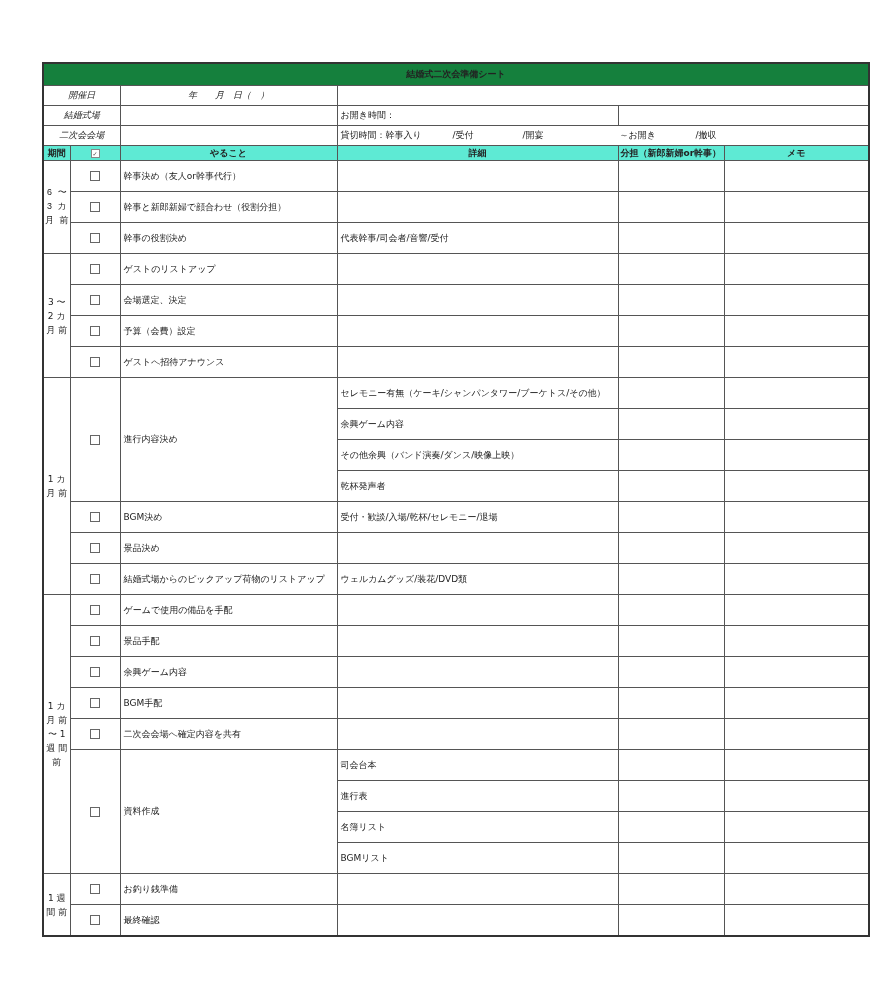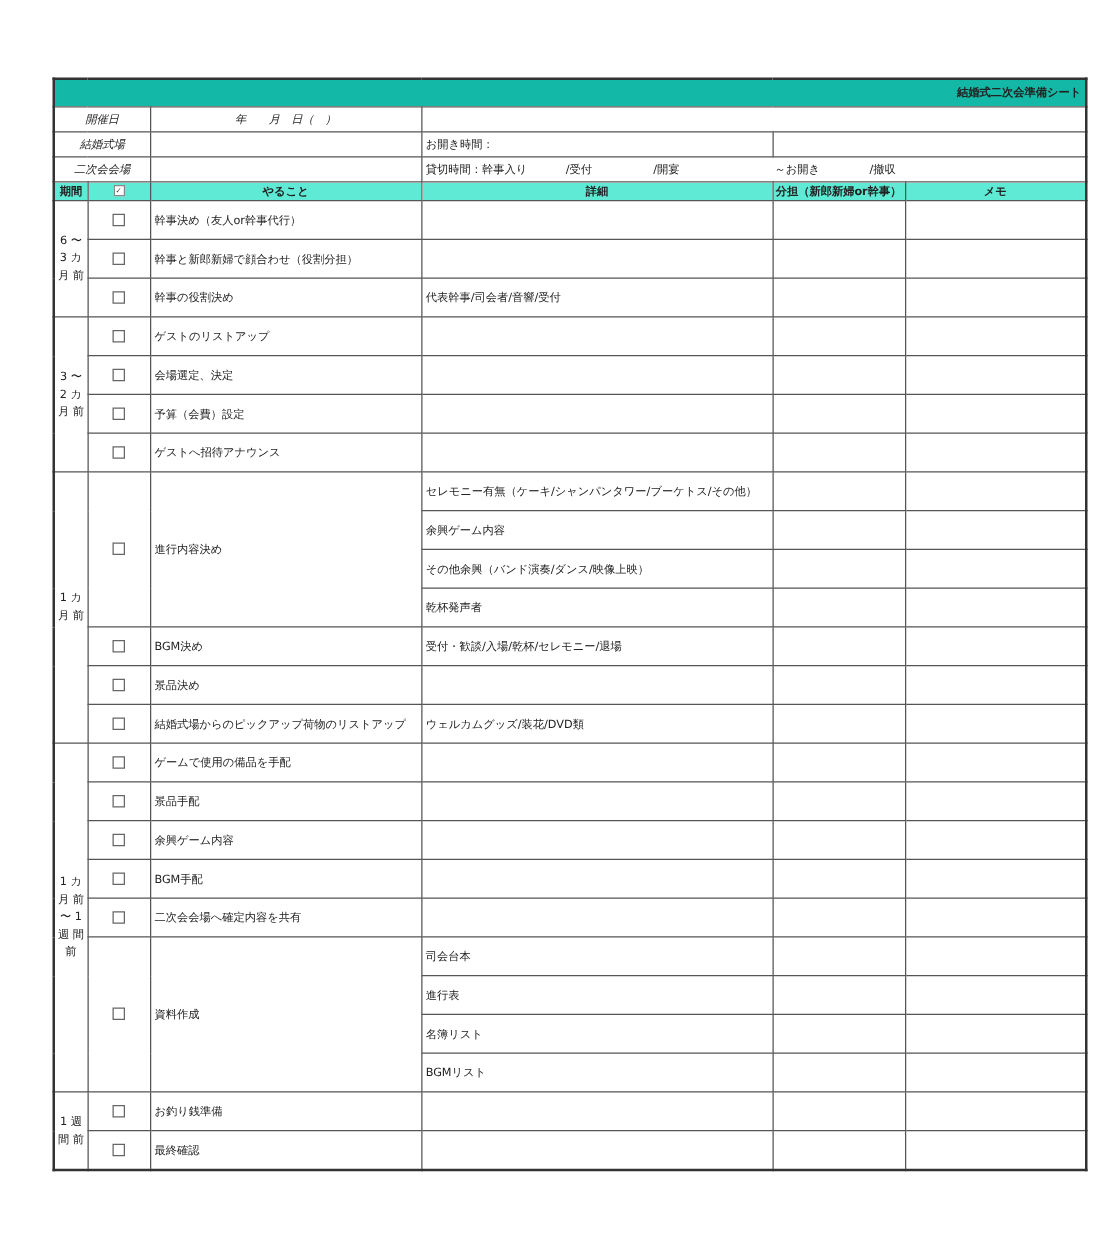--- a/index.html
+++ b/index.html
@@ -1,19 +1,19 @@
 <!DOCTYPE html>
 <html><head>
 <meta charset="utf-8">
 <style>
   html, body { margin:0; padding:0; background:#ffffff; }
   body { width:895px; height:1000px; position:relative; font-family:"DejaVu Sans", sans-serif; color:#222; }
   #sheet { position:absolute; left:42px; top:62px; width:826px; border-collapse:collapse; table-layout:fixed; border:2px solid #333; }
   #sheet td { border:1px solid #555; font-size:9px; padding:0 3px; overflow:hidden; white-space:nowrap; }
-  .title-row td { background:#14b8a6; text-align:right; font-weight:bold; height:21px; font-size:9px; }
+  .title-row td { background:#15803d; text-align:center; font-weight:bold; height:21px; font-size:9px; }
   .info-row td { height:19px; }
   .hdr-row td { background:#5eead4; font-weight:bold; height:14px; text-align:center; font-size:9px; }
   .c { text-align:center;font-style:italic; }
   .period { text-align:center; vertical-align:middle; font-size:9px; line-height:14px; white-space:normal !important; padding:0 !important; }
   .task-row td { height:30px; }
   .sub-row td { height:30px; }
   .cb { display:inline-block; width:8px; height:8px; border:1px solid #666; background:#fff; vertical-align:middle; }
   .cb-h { display:inline-block; width:7px; height:7px; border:1px solid #888; background:#fff; font-size:6px; line-height:7px; text-align:center; color:#444; vertical-align:middle; }
   .time-line span { display:inline-block; }
 </style>
@@ -53,21 +53,21 @@
     </tr>
     <tr class="hdr-row">
       <td>期間</td>
       <td><span class="cb-h">✓</span></td>
       <td>やること</td>
       <td>詳細</td>
       <td style="text-align:right;padding-left:2px">分担（新郎新婦or幹事）</td>
       <td>メモ</td>
     </tr>
   <tr class="task-row">
-        <td class="period" rowspan="3" style="white-space: pre-line;">6
+        <td class="period" rowspan="3" style="white-space: pre-line; font-family: Liberation Mono, monospace;">6
 〜
 3
 カ
 月
 前</td>
         <td class="c" rowspan="1"><span class="cb"></span></td>
         <td rowspan="1">幹事決め（友人or幹事代行）</td>
         <td></td>
         <td></td>
         <td></td>

